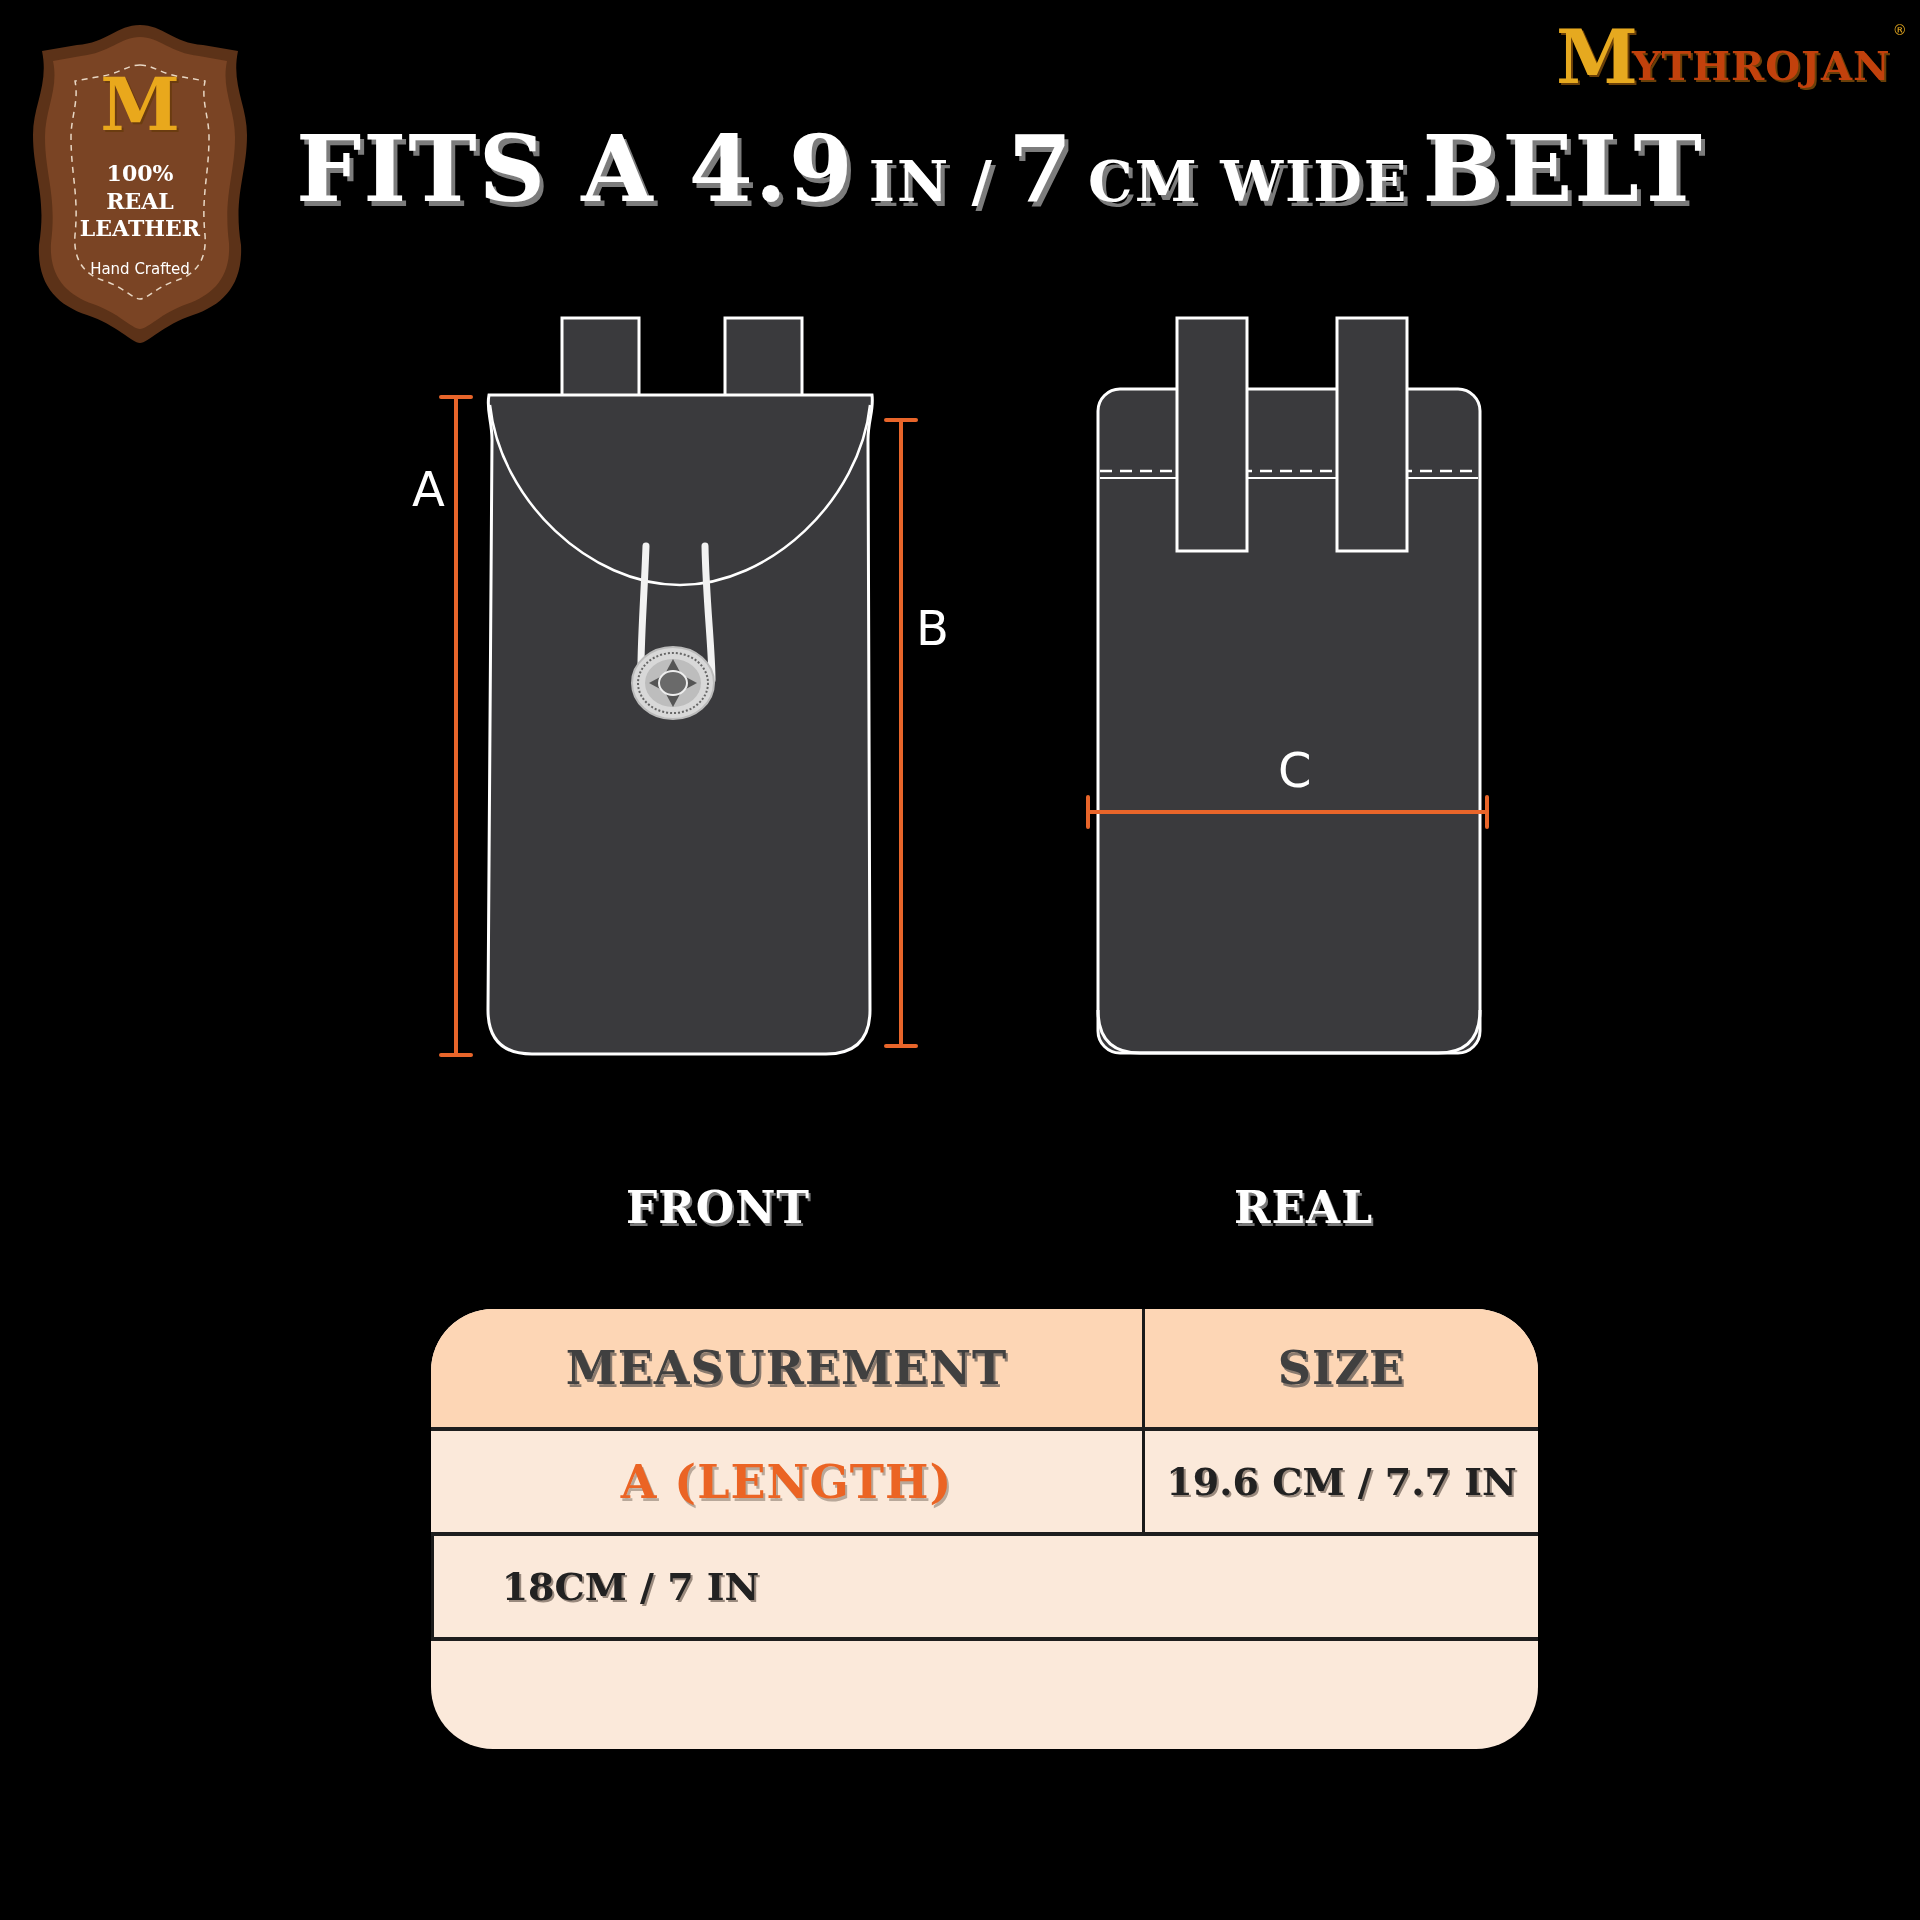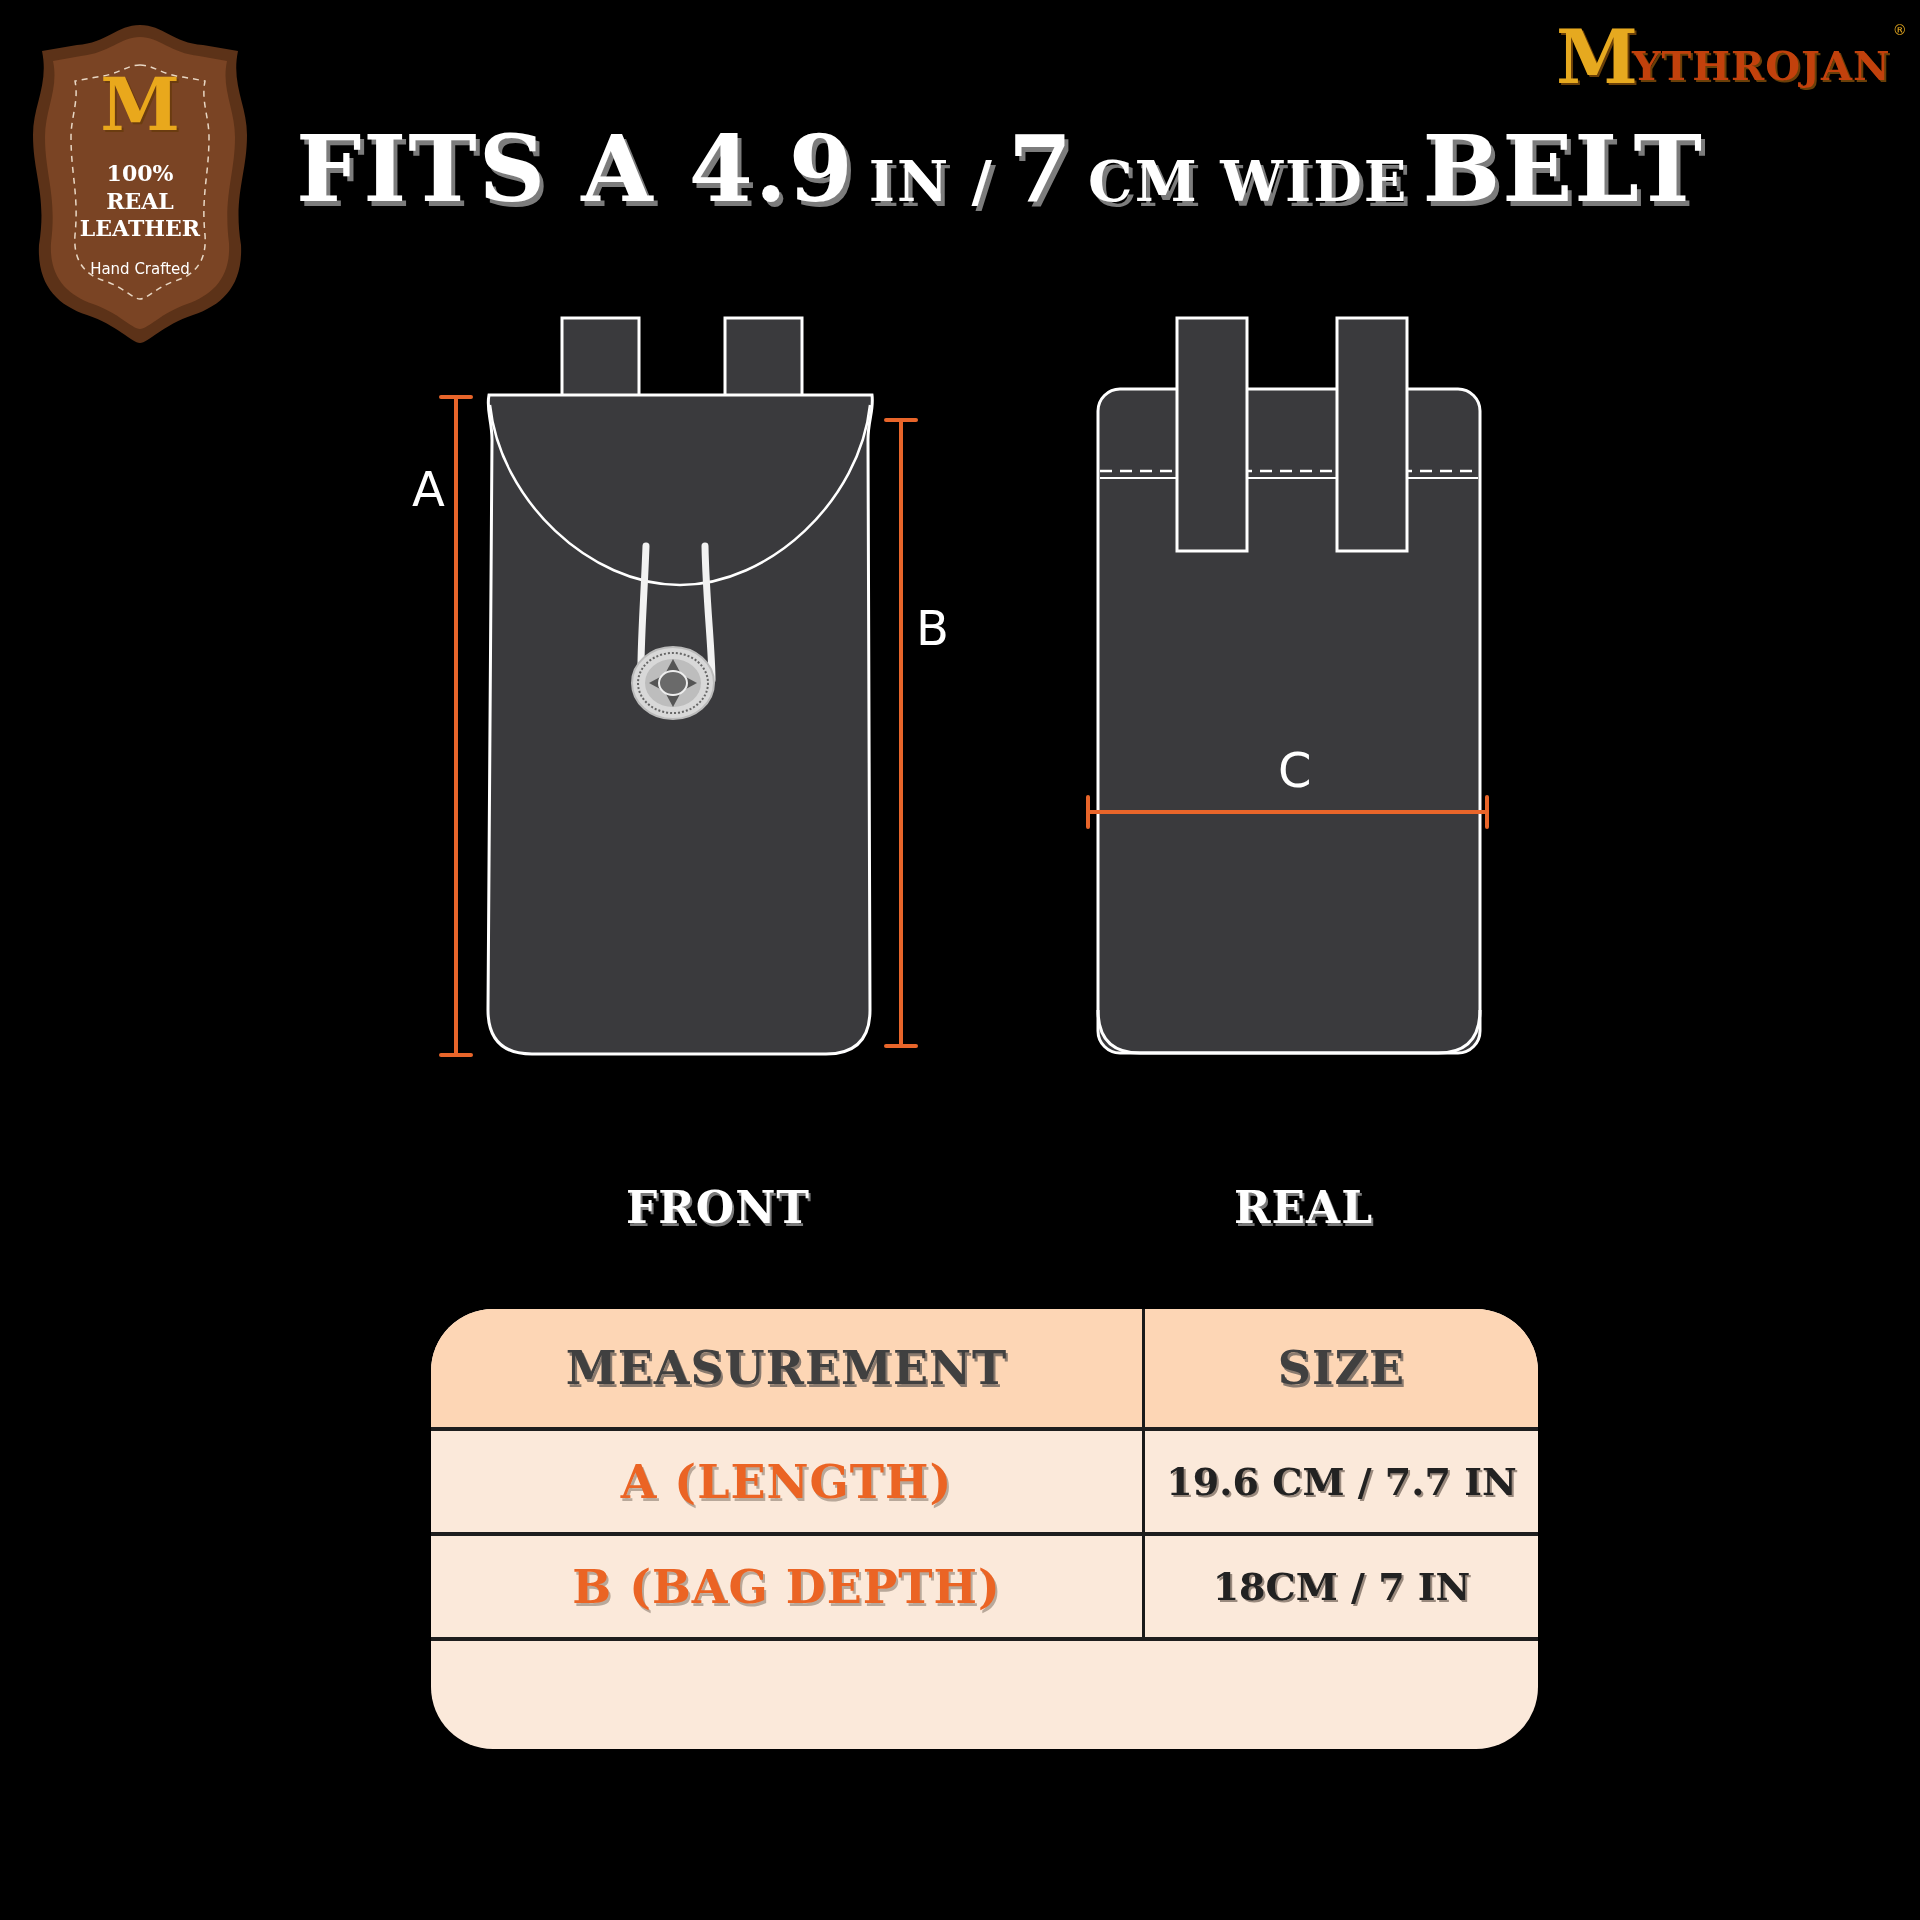--- a/index.html
+++ b/index.html
@@ -139,16 +139,15 @@
 <div id="table" class="abs">
   <div class="t-row" id="t-head">
     <div class="t-cell t-left">MEASUREMENT</div>
     <div class="t-cell t-right">SIZE</div>
   </div>
   <div class="t-row t-body" id="t-row-1">
     <div class="t-cell t-left">A (LENGTH)</div>
     <div class="t-cell t-right">19.6 CM / 7.7 IN</div>
   </div>
   <div class="t-row t-body" id="t-row-2">
-    <div class="t-cell t-left">B (BAG DEPTH)</div>
     <div class="t-cell t-right">18CM / 7 IN</div>
   </div>
 </div>
 
 </body></html>

